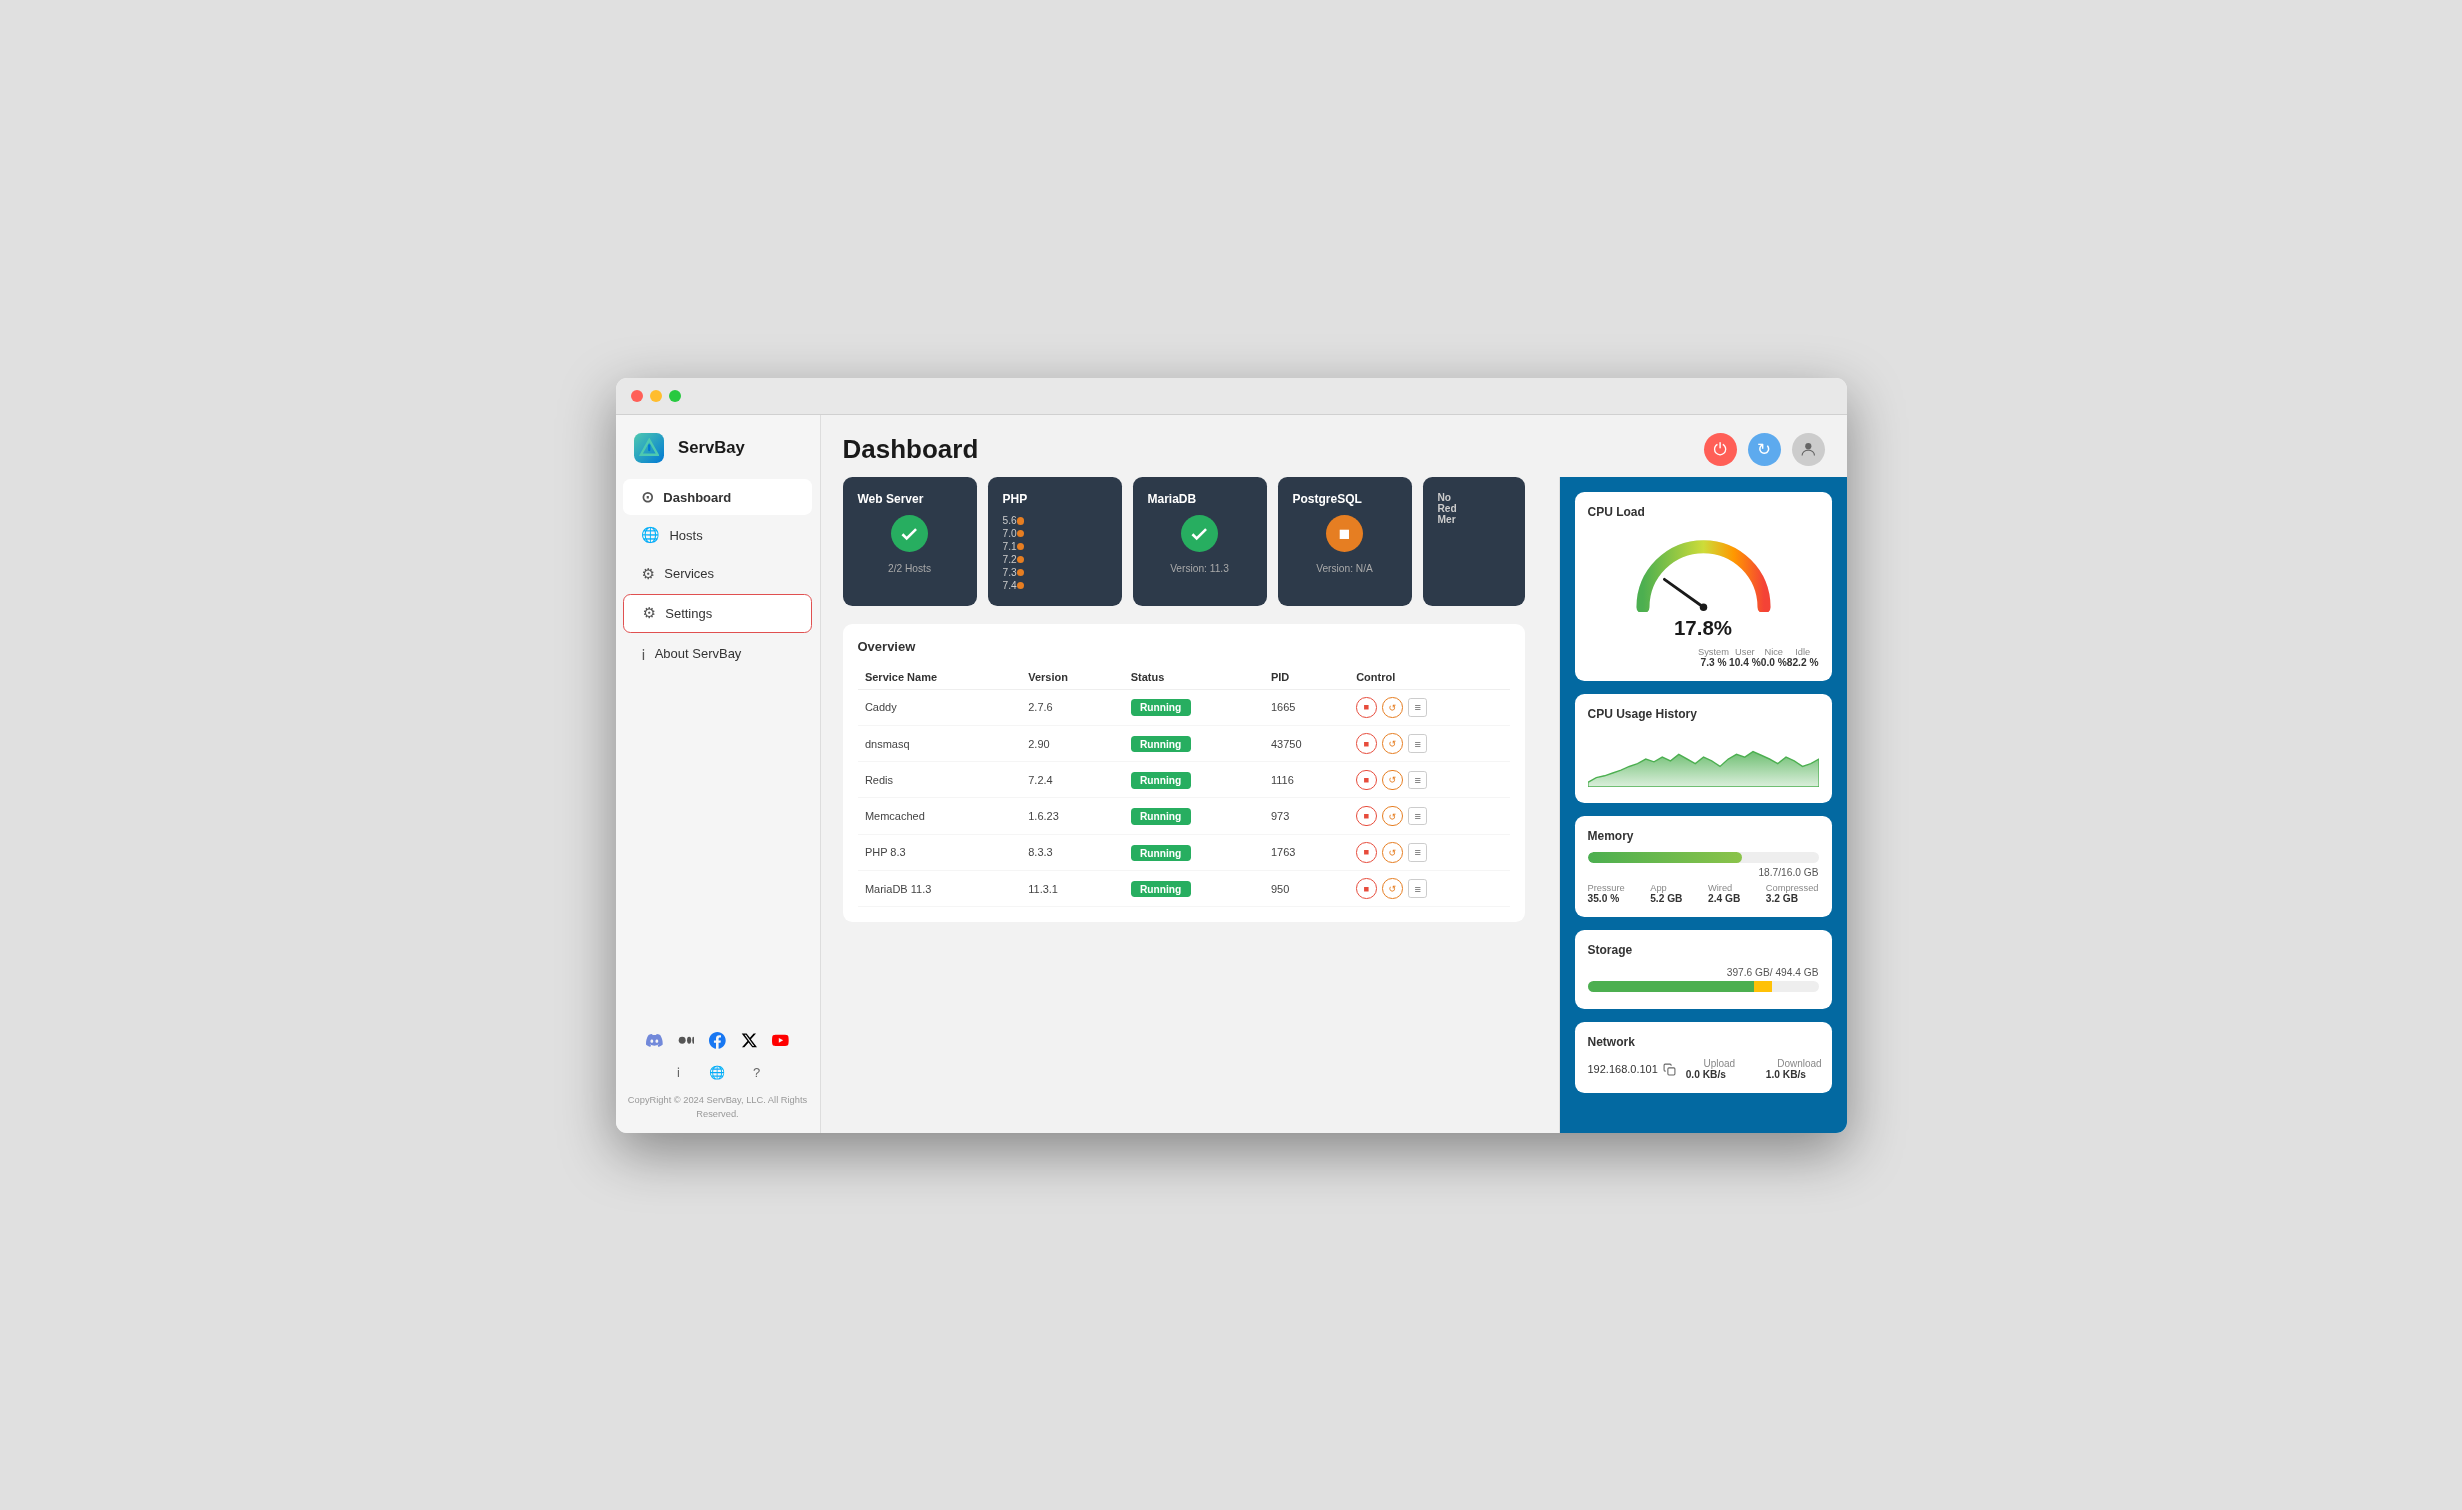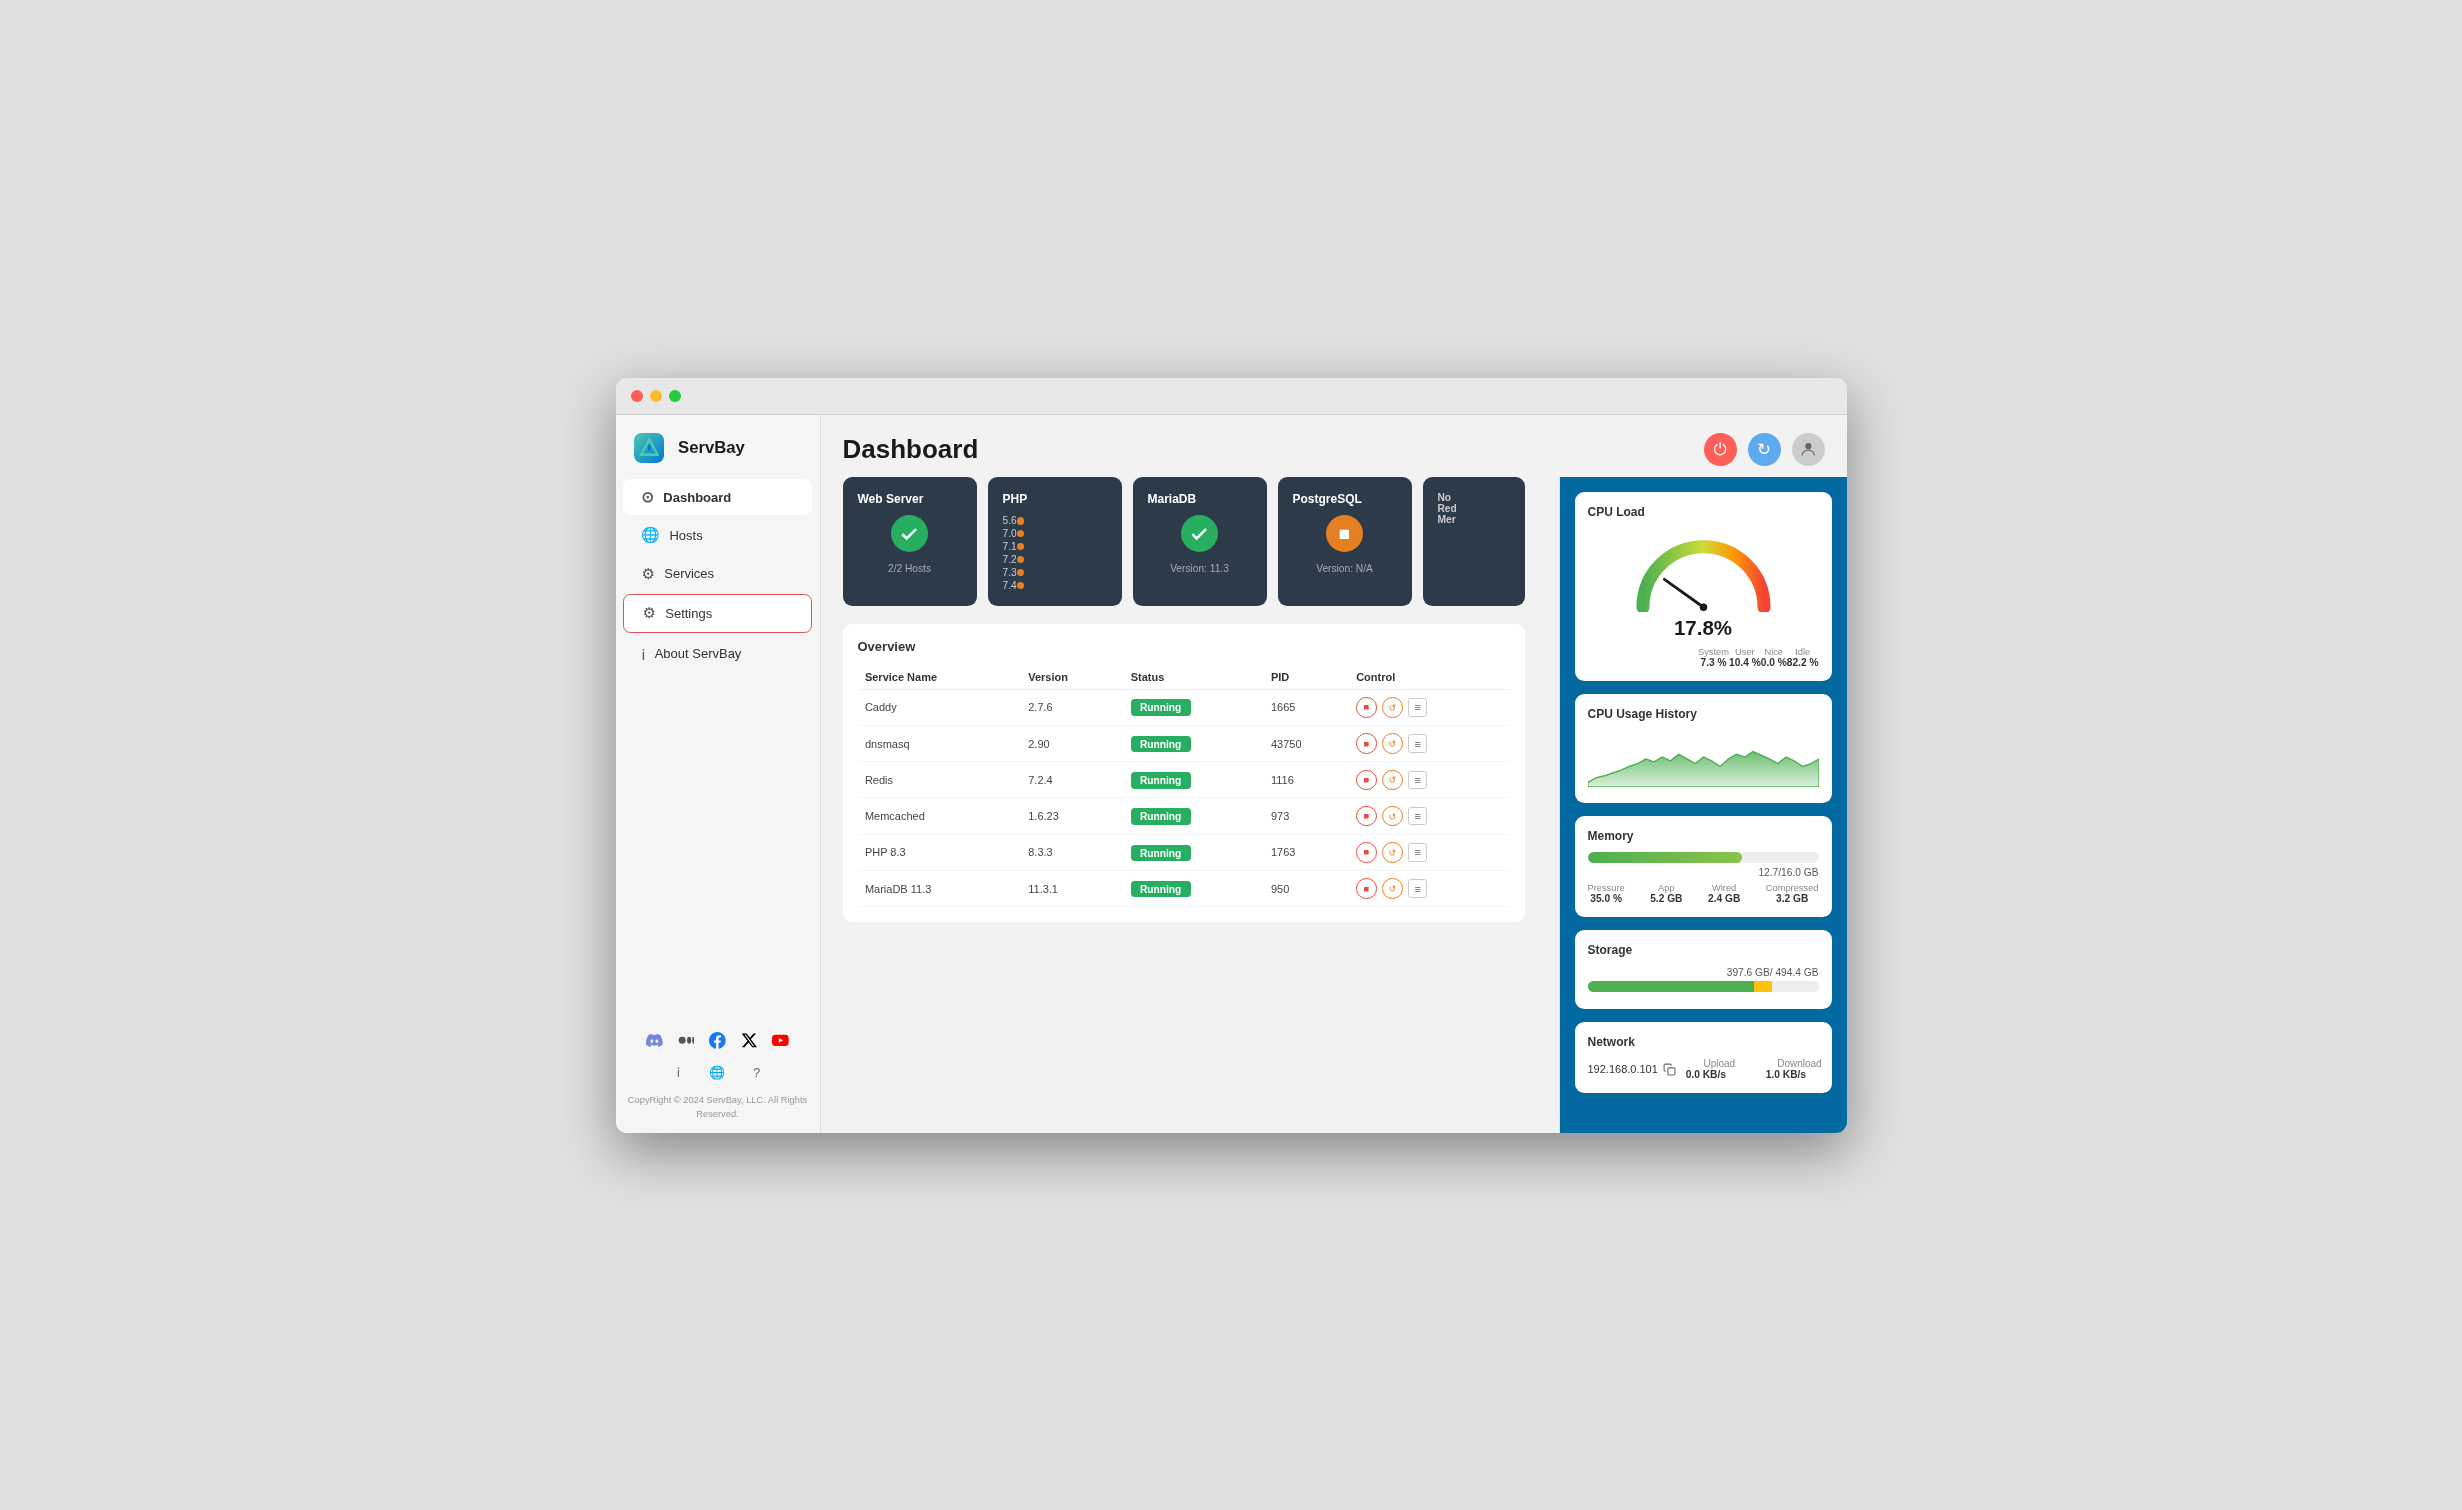--- a/index.html
+++ b/index.html
@@ -368,21 +368,21 @@
     .memory-label {
       display: flex;
       justify-content: flex-end;
       font-size: 10.2px;
       color: #555;
     }
     .memory-stats {
       display: flex;
       justify-content: space-between;
     }
-    .mem-stat { text-align: center; }
+    .mem-stat { }
     .mem-stat-label { font-size: 9.3px; color: #888; }
     .mem-stat-value { font-size: 10.2px; font-weight: 600; color: #333; }
     
     .storage-bar {
       height: 11px;
       border-radius: 5.6px;
       background: #eee;
       overflow: hidden;
       margin-bottom: 3.7px;
       display: flex;
@@ -743,21 +743,21 @@
             </svg>
           </div>
 
           <div class="panel-section">
             <div class="panel-section-title">Memory</div>
             <div class="memory-bar-wrap">
               <div class="memory-bar">
                 <div class="memory-bar-fill" style="width: 67%"></div>
               </div>
               <div class="memory-label">
-                <span>12.7/16.0 GB</span>
+                <span>18.7/16.0 GB</span>
               </div>
             </div>
             <div class="memory-stats">
               <div class="mem-stat">
                 <div class="mem-stat-label">Pressure</div>
                 <div class="mem-stat-value">35.0 %</div>
               </div>
               <div class="mem-stat">
                 <div class="mem-stat-label">App</div>
                 <div class="mem-stat-value">5.2 GB</div>

